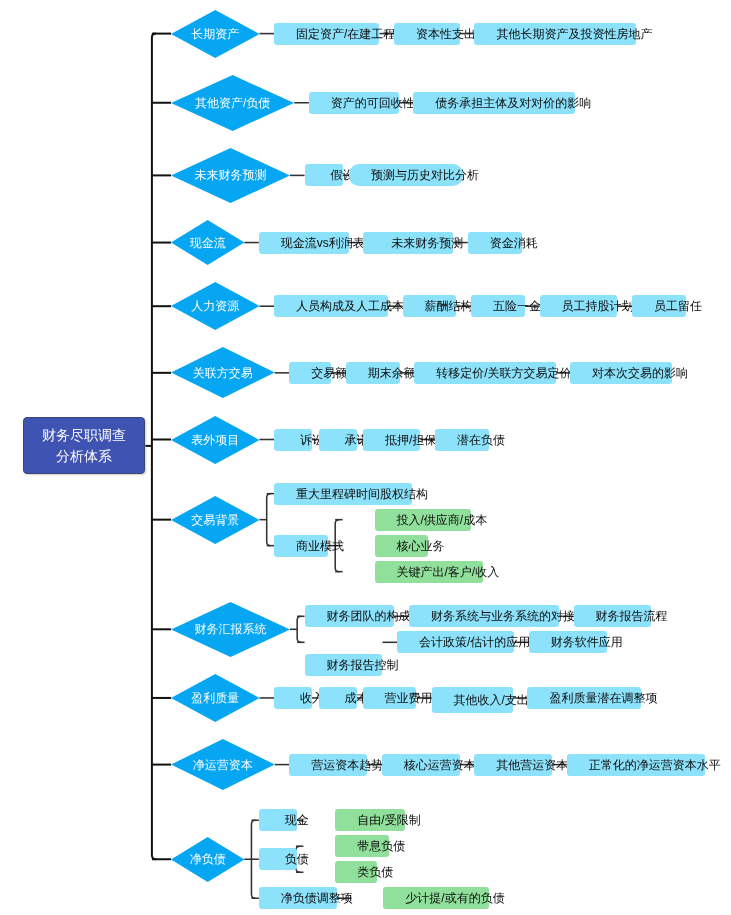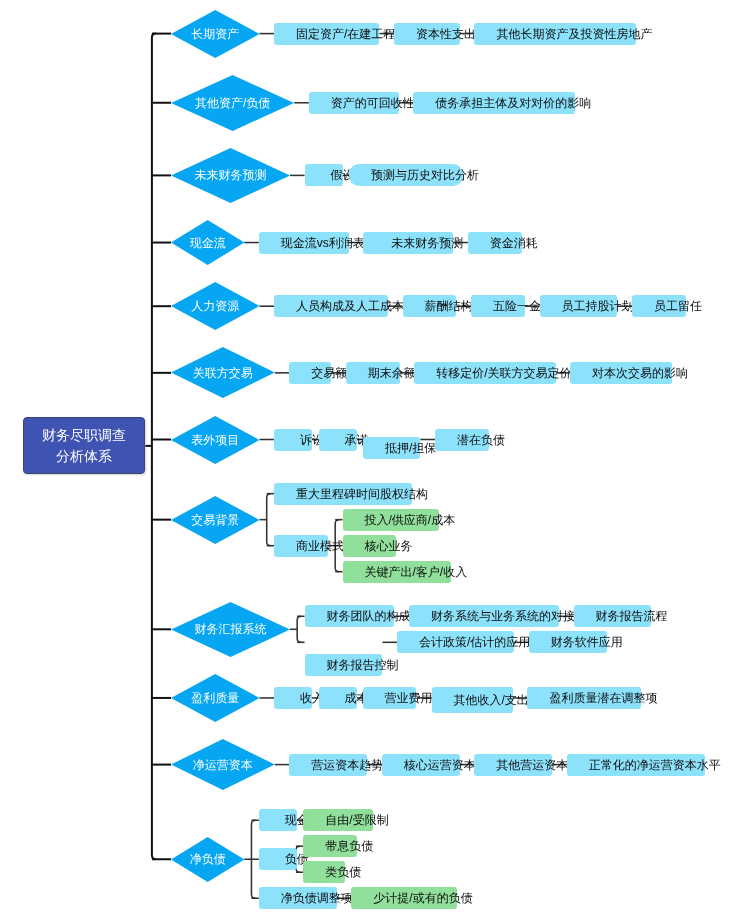--- a/index.html
+++ b/index.html
@@ -6,21 +6,21 @@
   html,body{margin:0;padding:0;background:#ffffff;}
   body{width:731px;height:915px;overflow:hidden;
        font-family:"Liberation Sans","DejaVu Sans",sans-serif;
        -webkit-font-smoothing:antialiased;}
   #canvas{position:relative;width:731px;height:915px;background:#fff;}
   svg.links{position:absolute;left:0;top:0;width:731px;height:915px;pointer-events:none;}
   .node{position:absolute;box-sizing:border-box;display:flex;align-items:center;
         justify-content:center;white-space:nowrap;line-height:1;}
   .node.rect{border-radius:3px;font-size:12px;color:#0d0d0d;padding-left:38px;}
   .node.rect.blue{background:#8CE1FB;}
-  .node.rect.green{background:#90DF9B;}
+  .node.rect.green{background:#90DF9B;margin-left:32px;}
   .node.root{background:#3F53B2;border:1px solid #3c4470;border-radius:4px;color:#fff;
              box-shadow:1px 1px 2px rgba(0,0,0,0.18);
              font-size:14px;flex-direction:column;line-height:21.3px;text-align:center;}
   .node.diamond{color:#ffffff;font-size:12px;}
   .node.diamond .dshape{position:absolute;left:0;top:0;width:100%;height:100%;}
   .node.diamond .dlabel{position:relative;z-index:2;}
 </style>
 <style>.node.rect.blue{background:#8CE1FB;}.node.rect.green{background:#90DF9B;}.node.root{background:#3F53B2;}</style></head>
 <body>
 
@@ -207,21 +207,21 @@
         <polygon points="50,0 100,50 50,100 0,50" fill="#06A6F3"></polygon>
       </svg>
       <span class="dlabel">表外项目</span>
     </div>
     <div class="node rect blue" style="left: 274.09px; top: 428.5px; width: 29.9px; height: 22px;">
       <span>诉讼</span>
     </div>
     <div class="node rect blue" style="left: 318.59px; top: 428.5px; width: 29.9px; height: 22px;">
       <span>承诺</span>
     </div>
-    <div class="node rect blue" style="left: 363.09px; top: 428.5px; width: 57.24px; height: 22px; margin-top: 8px;">
+    <div class="node rect blue" style="left: 363.09px; top: 428.5px; width: 57.24px; height: 22px;">
       <span>抵押/担保</span>
     </div>
     <div class="node rect blue" style="left: 434.93px; top: 428.5px; width: 53.9px; height: 22px;">
       <span>潜在负债</span>
     </div>
     <div class="node diamond" style="left: 171px; top: 495.65px; width: 88.49px; height: 48px;">
       <svg class="dshape" viewBox="0 0 100 100" preserveAspectRatio="none">
         <polygon points="50,0 100,50 50,100 0,50" fill="#06A6F3"></polygon>
       </svg>
       <span class="dlabel">交易背景</span>

